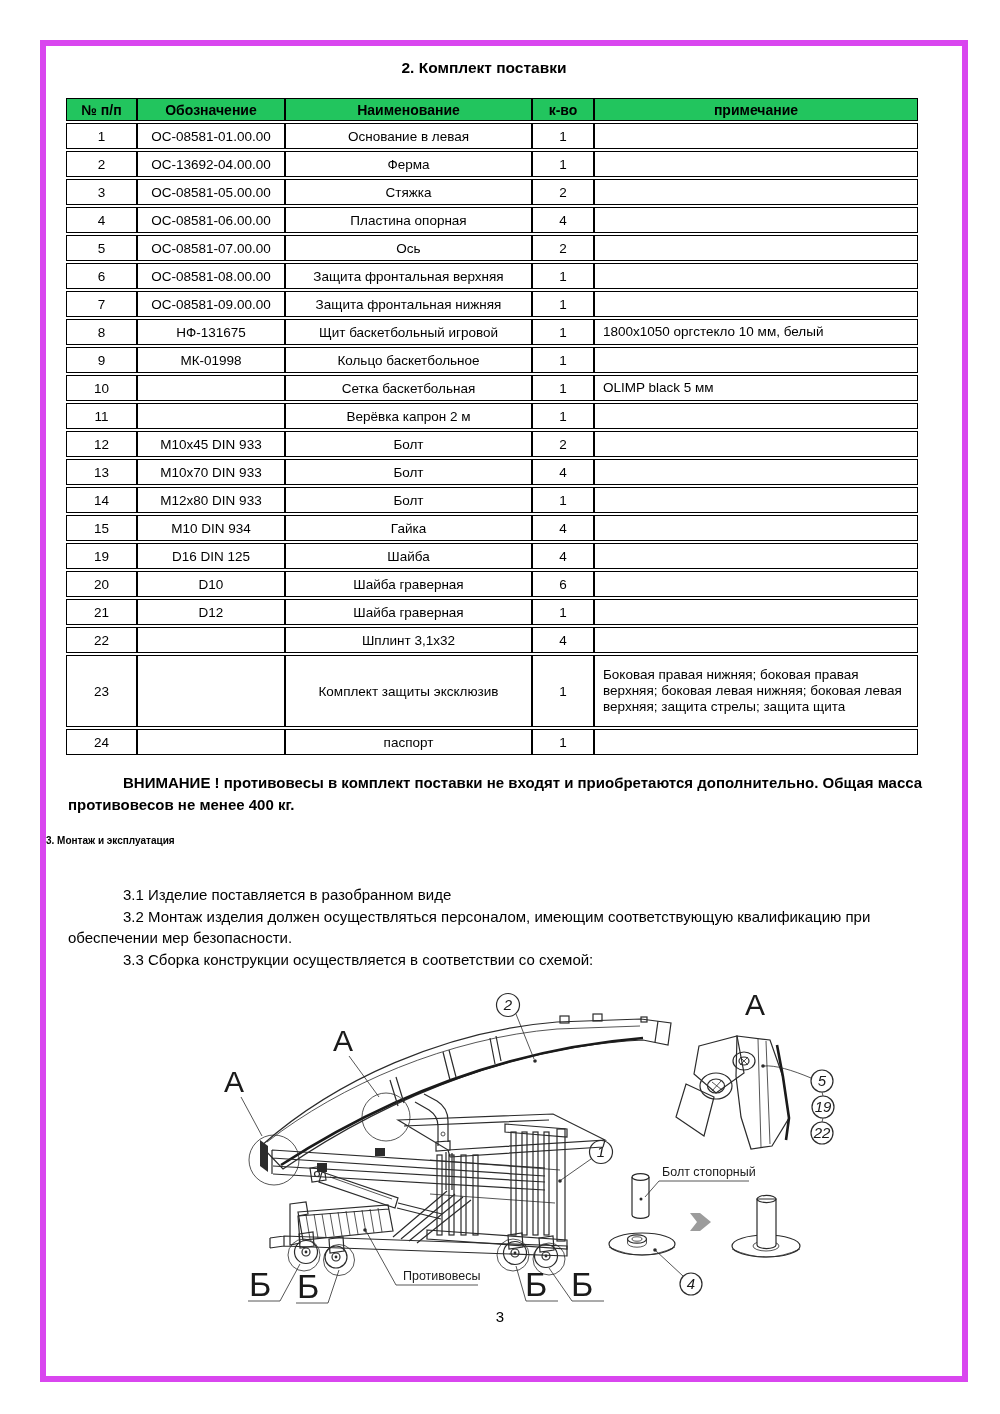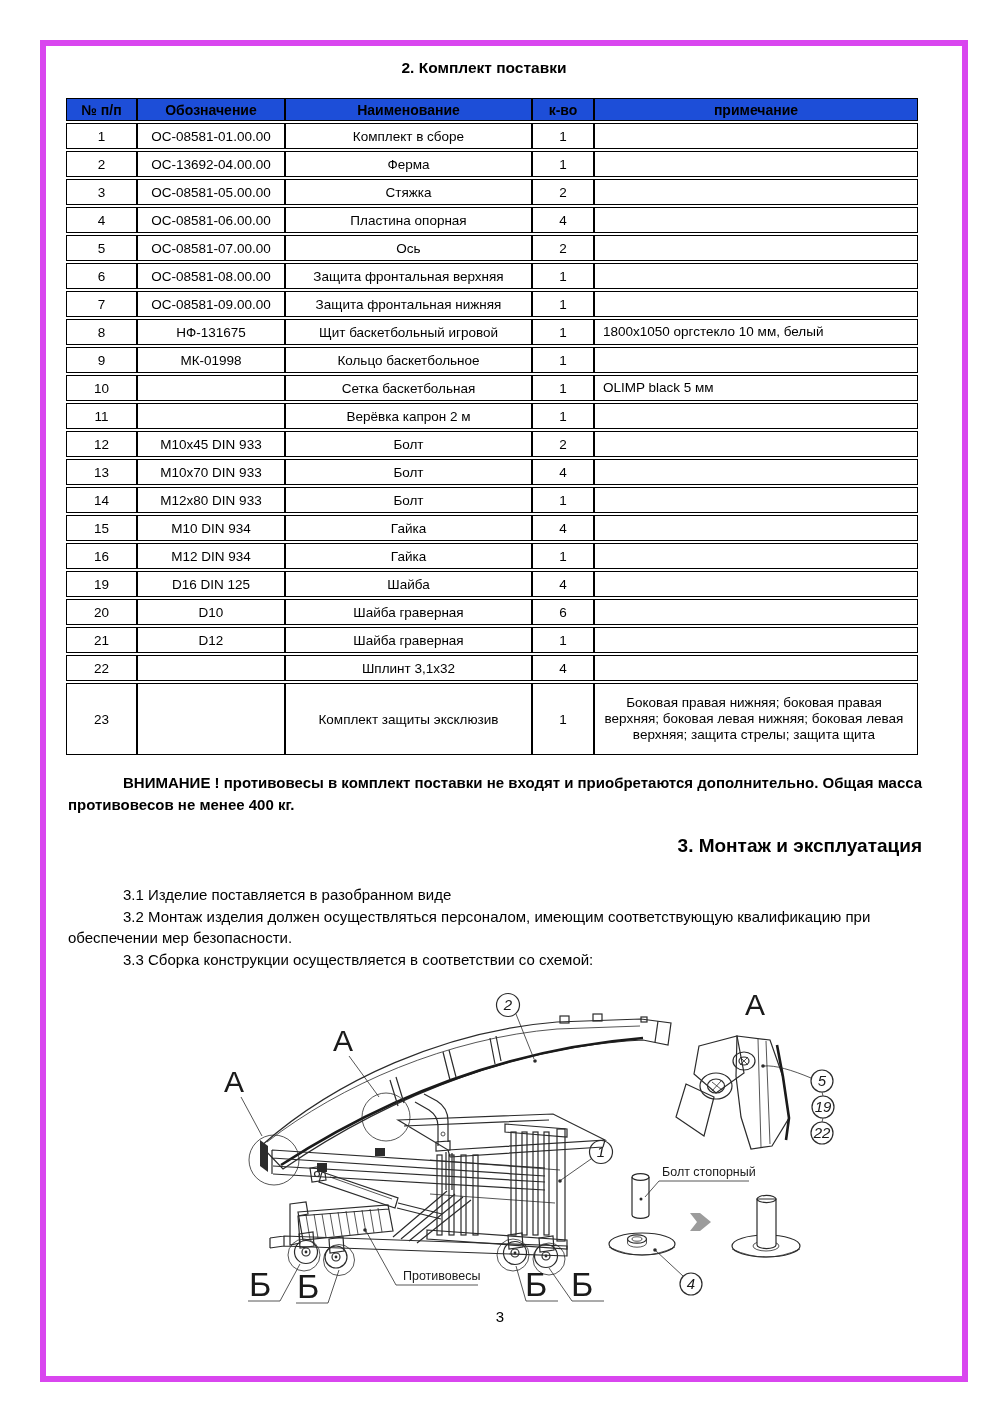--- a/index.html
+++ b/index.html
@@ -2,27 +2,27 @@
 <html><head>
 <meta charset="utf-8">
 <style>
   html,body{margin:0;padding:0;background:#fff;}
   body{width:1000px;height:1414px;position:relative;font-family:"Liberation Sans",sans-serif;color:#000;}
   .sheet{position:absolute;left:40px;top:40px;width:916px;height:1330px;border:6px solid #d946ef;background:#fff;}
   .doc-title{position:absolute;top:13px;left:0;right:40px;text-align:center;font-weight:bold;font-size:15.5px;}
   .tbl-wrap{position:absolute;left:20px;top:50px;}
   table{border-collapse:separate;border-spacing:0 2px;}
   td,th{border:1.6px solid #000;font-size:13.5px;padding:0 4px;height:20px;vertical-align:middle;}
-  th{background:#1d4ed8;font-weight:bold;font-size:14px;height:21px;}
+  th{background:#22c55e;font-weight:bold;font-size:14px;height:21px;}
   .c{text-align:center;}
   .note-cell{text-align:left;padding:2px 8px;line-height:16px;margin-top:16px;}
   .note-cell div{width:302px;}
-  .row23 td{height:66px;text-align:center;}
+  .row23 td{height:66px;}
   .warning{position:absolute;left:22px;top:726px;width:874px;font-weight:bold;font-size:15px;line-height:22px;}
-  .s3-title{position:absolute;top:789px;left:0;right:40px;text-align:right;font-weight:bold;font-size:19px;}
+  .s3-title{position:absolute;top:789px;left:0;right:40px;text-align:left;font-weight:bold;font-size:10px;}
   .paras{position:absolute;left:22px;top:814px;width:876px;font-size:15px;line-height:21.5px;margin-top:24px;}
   .ln-ind{text-indent:55px;}
   .pageno{position:absolute;left:0;top:1308px;width:1000px;text-align:center;font-size:15px;}
   svg{position:absolute;left:0;top:965px;}
   svg *{vector-effect:none;}
   .st{stroke:#2b2b2b;fill:none;stroke-width:1.2;}
   .stt{stroke:#2b2b2b;fill:none;stroke-width:0.8;}
   .thick{stroke:#1a1a1a;fill:none;stroke-width:2.6;}
   .fillw{fill:#fff;stroke:#2b2b2b;stroke-width:1.2;}
   .filld{fill:#2b2b2b;stroke:none;}
@@ -51,21 +51,21 @@
           <th>Обозначение</th>
           <th>Наименование</th>
           <th>к-во</th>
           <th>примечание</th>
         </tr>
       </thead>
       <tbody id="tbody-rows">
           <tr>
             <td class="c">1</td>
             <td class="c">ОС-08581-01.00.00</td>
-            <td class="c">Комплект в сборе</td>
+            <td class="c">Основание в левая</td>
             <td class="c">1</td>
             <td class="note-cell">
               <div></div>
             </td>
           </tr>
           <tr>
             <td class="c">2</td>
             <td class="c">ОС-13692-04.00.00</td>
             <td class="c">Ферма</td>
             <td class="c">1</td>
@@ -184,29 +184,20 @@
           <tr>
             <td class="c">15</td>
             <td class="c">М10 DIN 934</td>
             <td class="c">Гайка</td>
             <td class="c">4</td>
             <td class="note-cell">
               <div></div>
             </td>
           </tr>
           <tr>
-            <td class="c">16</td>
-            <td class="c">М12 DIN 934</td>
-            <td class="c">Гайка</td>
-            <td class="c">1</td>
-            <td class="note-cell">
-              <div></div>
-            </td>
-          </tr>
-          <tr>
             <td class="c">19</td>
             <td class="c">D16 DIN 125</td>
             <td class="c">Шайба</td>
             <td class="c">4</td>
             <td class="note-cell">
               <div></div>
             </td>
           </tr>
           <tr>
             <td class="c">20</td>
@@ -235,20 +226,29 @@
               <div></div>
             </td>
           </tr>
           <tr class="row23">
             <td class="c">23</td>
             <td class="c"></td>
             <td class="c">Комплект защиты эксклюзив</td>
             <td class="c">1</td>
             <td class="note-cell">
               <div>Боковая правая нижняя; боковая правая верхняя; боковая левая нижняя; боковая левая верхняя; защита стрелы; защита щита</div>
+            </td>
+          </tr>
+          <tr>
+            <td class="c">24</td>
+            <td class="c"></td>
+            <td class="c">паспорт</td>
+            <td class="c">1</td>
+            <td class="note-cell">
+              <div></div>
             </td>
           </tr>
         </tbody>
     </table>
   </div>
 
   <div class="warning">
     <div class="ln-ind">ВНИМАНИЕ ! противовесы в комплект поставки не входят и приобретаются дополнительно. Общая масса</div>
     <div>противовесов не менее 400 кг.</div>
   </div>

